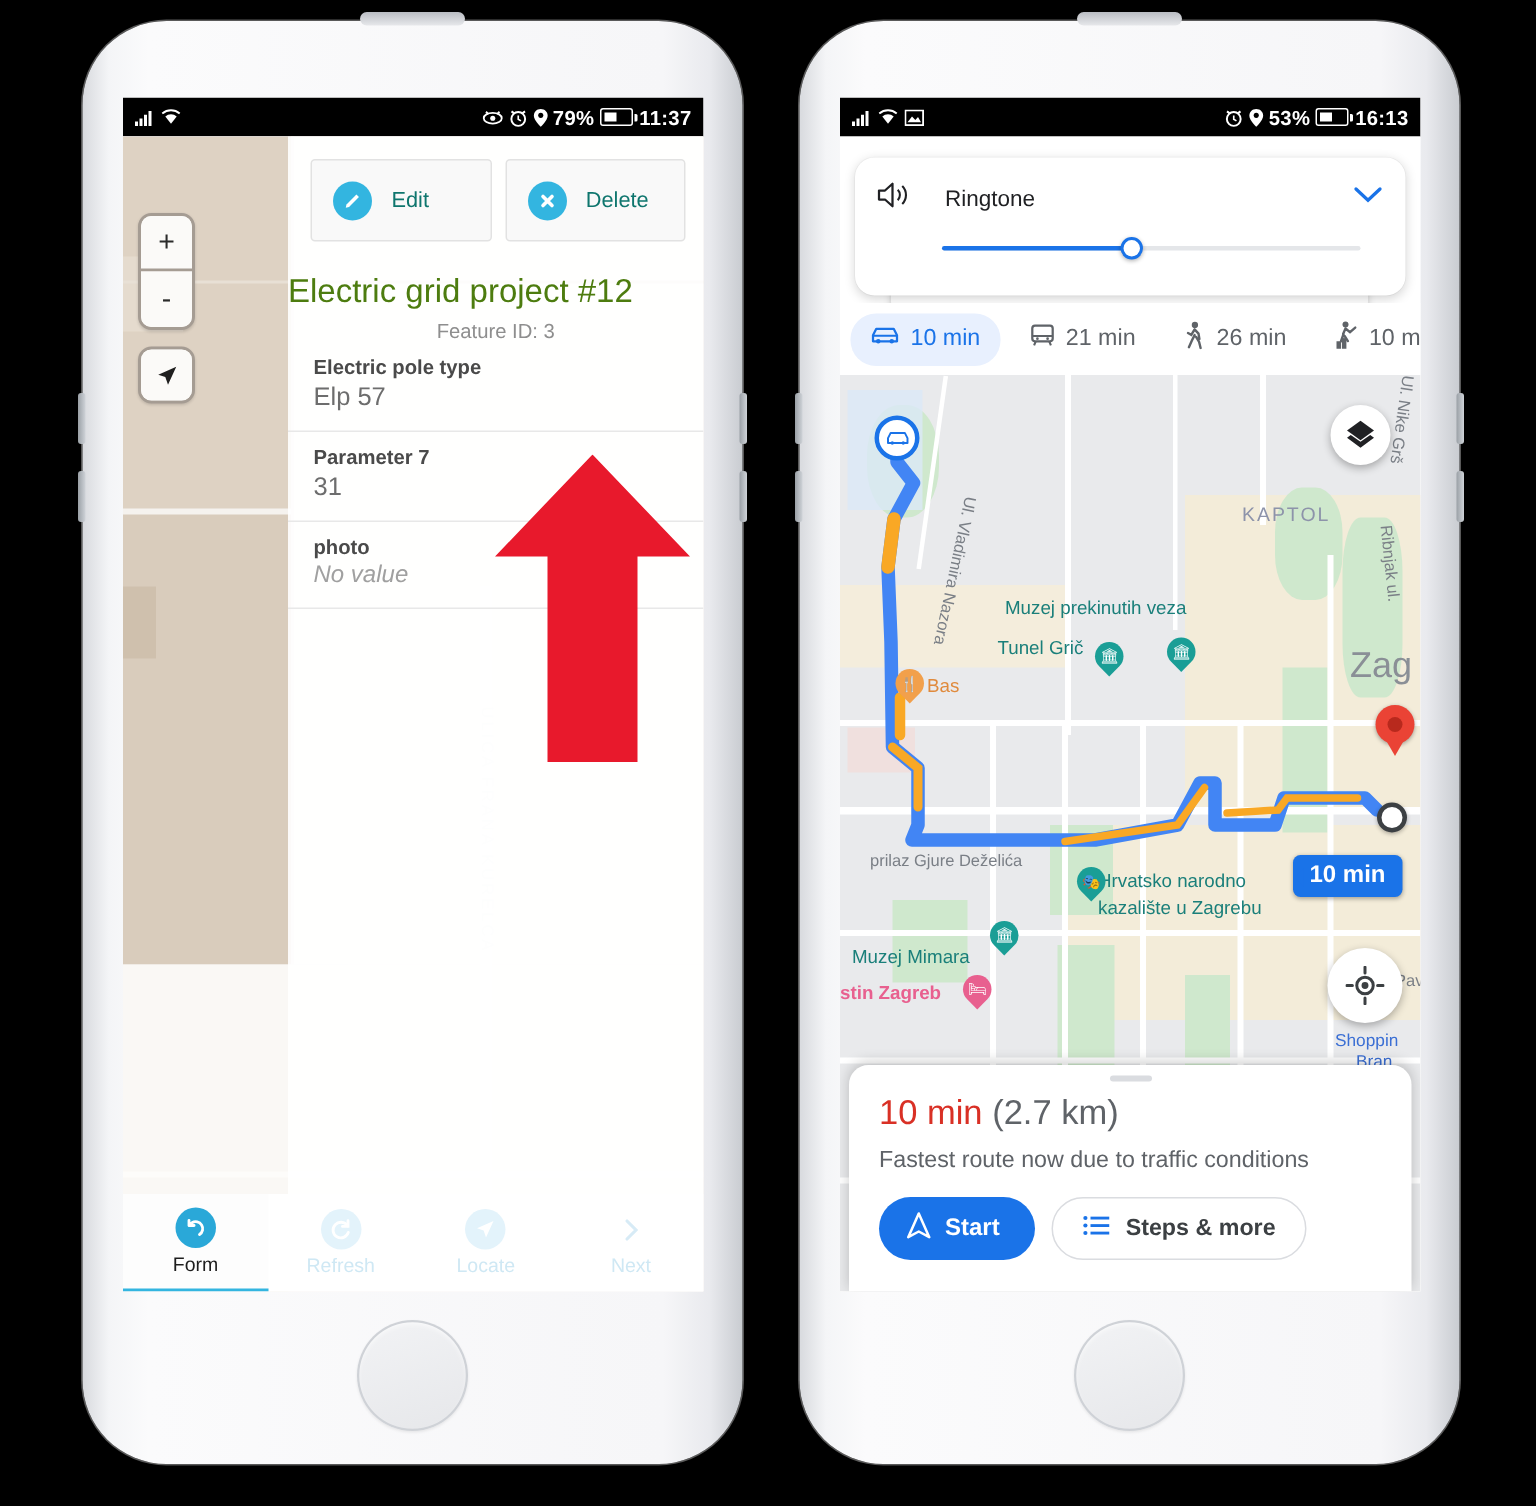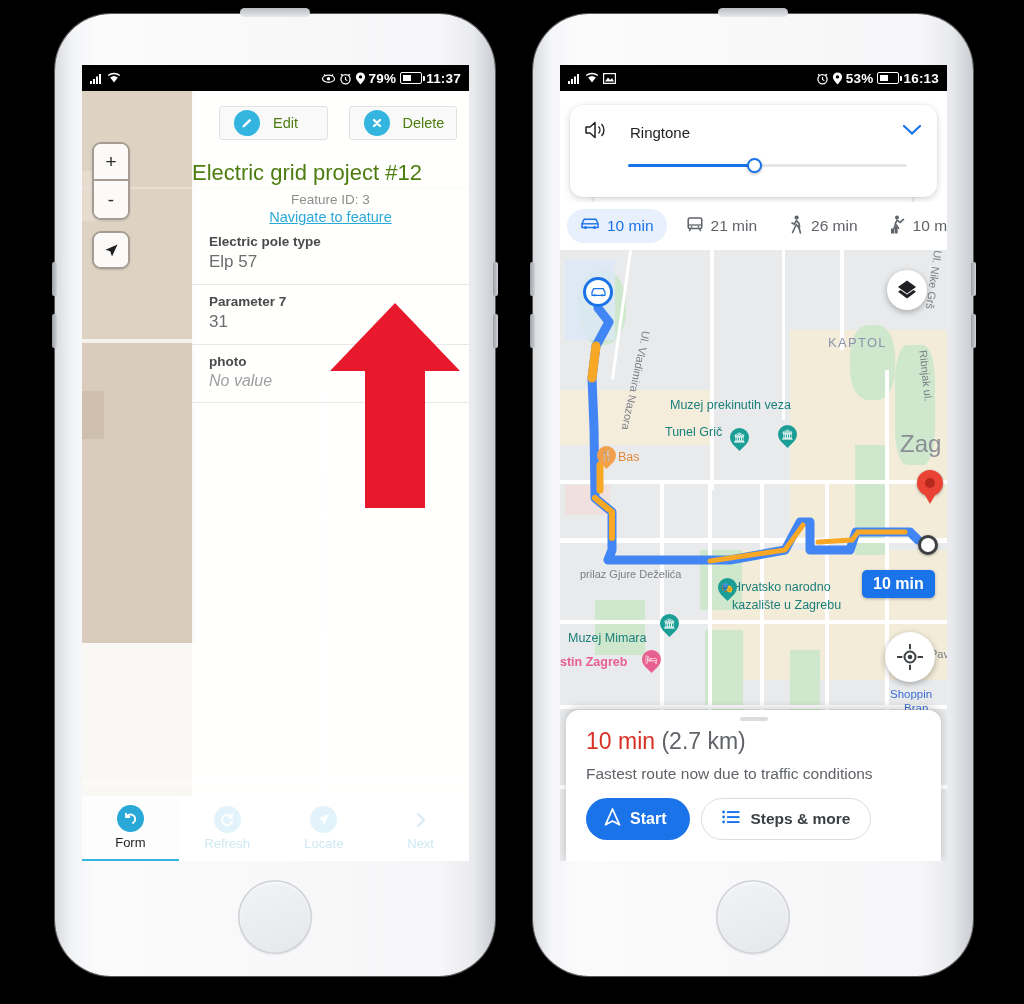--- a/index.html
+++ b/index.html
@@ -96,24 +96,24 @@
   }
   .attrib a { color: #bcd9ea; text-decoration: underline; }
 
   
   .form-panel {
     position: absolute; left: 110px; top: 0; right: 0; bottom: 0;
     background: rgba(255,255,255,0.90);
   }
   .form-actions { display: flex; gap: 9px; padding: 15px 12px 6px 15px; }
   .abtn {
-    flex: 1; height: 34px; background: rgba(248,248,248,0.85);
+    flex: 1; height: 55px; background: rgba(248,248,248,0.85);
     border: 1px solid #e2e2e2; border-radius: 3px;
     display: flex; align-items: center; gap: 13px; padding-left: 14px;
-    font-size: 14.5px; color: #4d7c0f; margin-left: 12px;
+    font-size: 14.5px; color: #0f766e;
   }
   .cico {
     width: 26px; height: 26px; border-radius: 50%; background: #33b5e0;
     display: flex; align-items: center; justify-content: center;
     color: #fff; flex-shrink: 0;
   }
   .ftitle { text-align: left; font-size: 22px; color: #4d7c0f; margin-top: 14px; }
   .fid    { text-align: center; font-size: 13.5px; color: #8e8e8e; margin-top: 6px; }
   .flink  { text-align: center; font-size: 14.5px; margin-top: 2px; }
   .flink a { color: #2aa8d8; text-decoration: underline; }
@@ -377,23 +377,20 @@
               <svg width="14" height="14" viewBox="0 0 14 14">
                   <path d="M4 4 L10 10 M10 4 L4 10" stroke="#fff" stroke-width="2.4" stroke-linecap="round"></path>
                 </svg>
             </span>
             <span>Delete</span>
           </div>
         </div>
 
         <div class="ftitle">Electric grid project #12</div>
         <div class="fid">Feature ID: 3</div>
-        <div class="flink">
-          <a href="#">Navigate to feature</a>
-        </div>
 
         <div class="frow">
           <div class="flabel">Electric pole type</div>
           <div class="fval">Elp 57</div>
         </div>
         <div class="frow">
           <div class="flabel">Parameter 7</div>
           <div class="fval">31</div>
         </div>
         <div class="frow">

